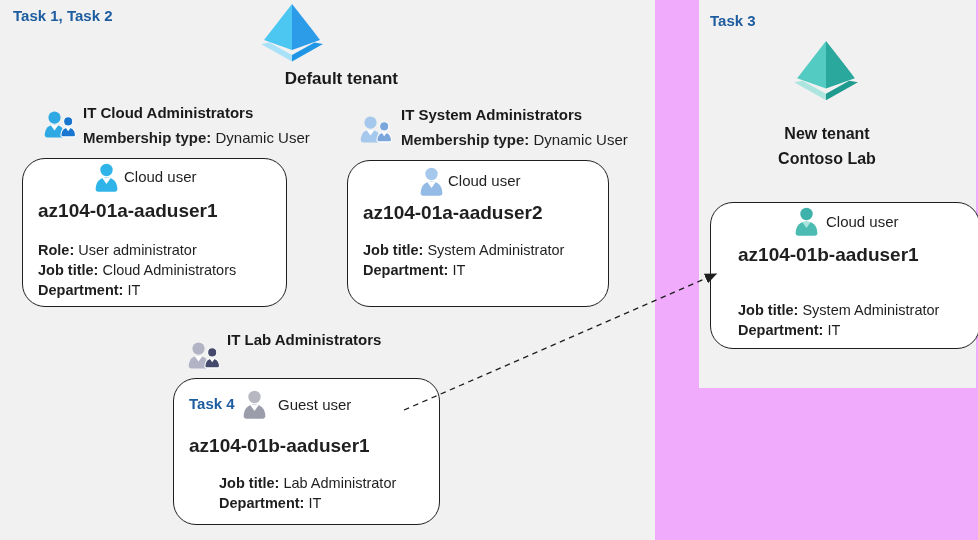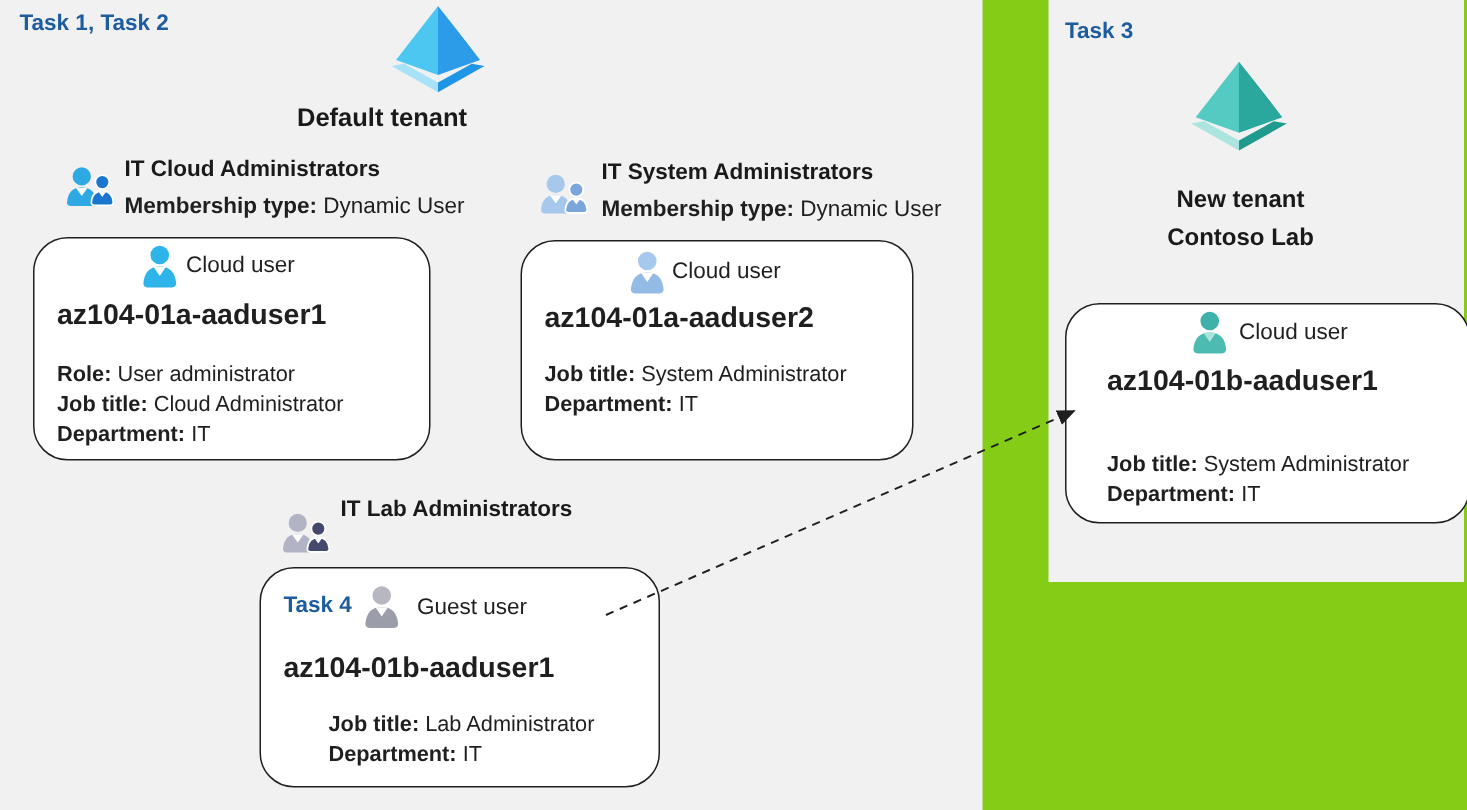--- a/index.html
+++ b/index.html
@@ -1,25 +1,25 @@
 <!DOCTYPE html>
 <html><head>
 <meta charset="utf-8">
 <style>
   html,body{margin:0;padding:0;background:#fff;}
   #canvas{
-    position:relative;width:978px;height:540px;background:#84cc16;
+    position:relative;width:978px;height:540px;background:#f0abfc;
     font-family:"Liberation Sans",sans-serif;color:#1f1f1f;overflow:hidden;
     -webkit-font-smoothing:antialiased;
   }
   .panel{position:absolute;background:#f1f1f2;}
   #panel-left{left:0;top:0;width:655px;height:540px;}
   #panel-right{left:699px;top:0;width:277px;height:388px;}
   .task-label{position:absolute;font-weight:700;font-size:15px;color:#1d5c9e;white-space:nowrap;}
-  .tenant-name{position:absolute;font-weight:700;font-size:17px;text-align:left;white-space:nowrap;color:#1a1a1a;}
+  .tenant-name{position:absolute;font-weight:700;font-size:17px;text-align:right;white-space:nowrap;color:#1a1a1a;}
   .tenant-name2{position:absolute;font-weight:700;font-size:16px;text-align:center;white-space:nowrap;color:#1a1a1a;}
   .grp-title{position:absolute;font-weight:700;font-size:15px;white-space:nowrap;color:#1a1a1a;}
   .grp-mem{position:absolute;font-size:15px;white-space:nowrap;}
   .grp-mem b{font-weight:700;}
   .card{position:absolute;background:#ffffff;border:1.4px solid #1f1f1f;border-radius:23px;padding-left:15px;}
   .utype{position:absolute;font-size:15px;white-space:nowrap;}
   .uname{position:absolute;font-size:19px;font-weight:700;white-space:nowrap;}
   .fields{position:absolute;font-size:14.5px;line-height:20px;white-space:nowrap;}
   .fields b{font-weight:700;}
   svg.icon{position:absolute;display:block;}
@@ -61,21 +61,21 @@
   <div class="card" style="left:22px;top:158px;width:248px;height:147px;">
     <svg class="icon" style="left:70px;top:4px;" width="27" height="30" viewBox="0 0 27 30">
       <circle cx="13.5" cy="7" r="6.2" fill="#2fb4e9"></circle>
       <path d="M13.5,14.6 C6.9,14.6 3.1,18.6 2.6,25.9 C2.5,27.4 3.6,28.7 5.3,28.7 L21.7,28.7 C23.4,28.7 24.5,27.4 24.4,25.9 C23.9,18.6 20.1,14.6 13.5,14.6 Z" fill="#2fb4e9"></path>
       <polygon points="9.3,14.9 13.5,21 17.7,14.9" fill="#ffffff"></polygon>
     </svg>
     <div class="utype" style="left:101px;top:9px;">Cloud user</div>
     <div class="uname" style="left:15px;top:41px;">az104-01a-aaduser1</div>
     <div class="fields" style="left:15px;top:81px;">
       <div><b>Role:</b> <span>User administrator</span></div>
-      <div><b>Job title:</b> <span>Cloud Administrator</span></div>
+      <div><b>Job title:</b> <span>Cloud Administrators</span></div>
       <div><b>Department:</b> <span>IT</span></div>
     </div>
   </div>
 
   <svg class="icon" style="left:358px;top:115px;" width="35" height="32" viewBox="0 0 35 32">
     <circle cx="12.5" cy="7.6" r="6.1" fill="#a6c8ec"></circle>
     <path d="M12.5,14.8 C6.6,14.8 3.2,18.3 2.7,24.8 C2.6,26.2 3.6,27.4 5.2,27.4 L19.8,27.4 C21.4,27.4 22.4,26.2 22.3,24.8 C21.8,18.3 18.4,14.8 12.5,14.8 Z" fill="#a6c8ec"></path>
     <polygon points="8.6,15.1 12.5,20.6 16.4,15.1" fill="#ffffff"></polygon>
     <circle cx="26.2" cy="11.4" r="4.6" fill="#7aa6dc" stroke="#ffffff" stroke-width="1.1"></circle>
     <path d="M26.2,17.2 C21.8,17.2 19.3,19.8 18.9,24.8 C18.8,25.9 19.6,26.9 20.9,26.9 L31.5,26.9 C32.8,26.9 33.6,25.9 33.5,24.8 C33.1,19.8 30.6,17.2 26.2,17.2 Z" fill="#7aa6dc" stroke="#ffffff" stroke-width="1.1"></path>

